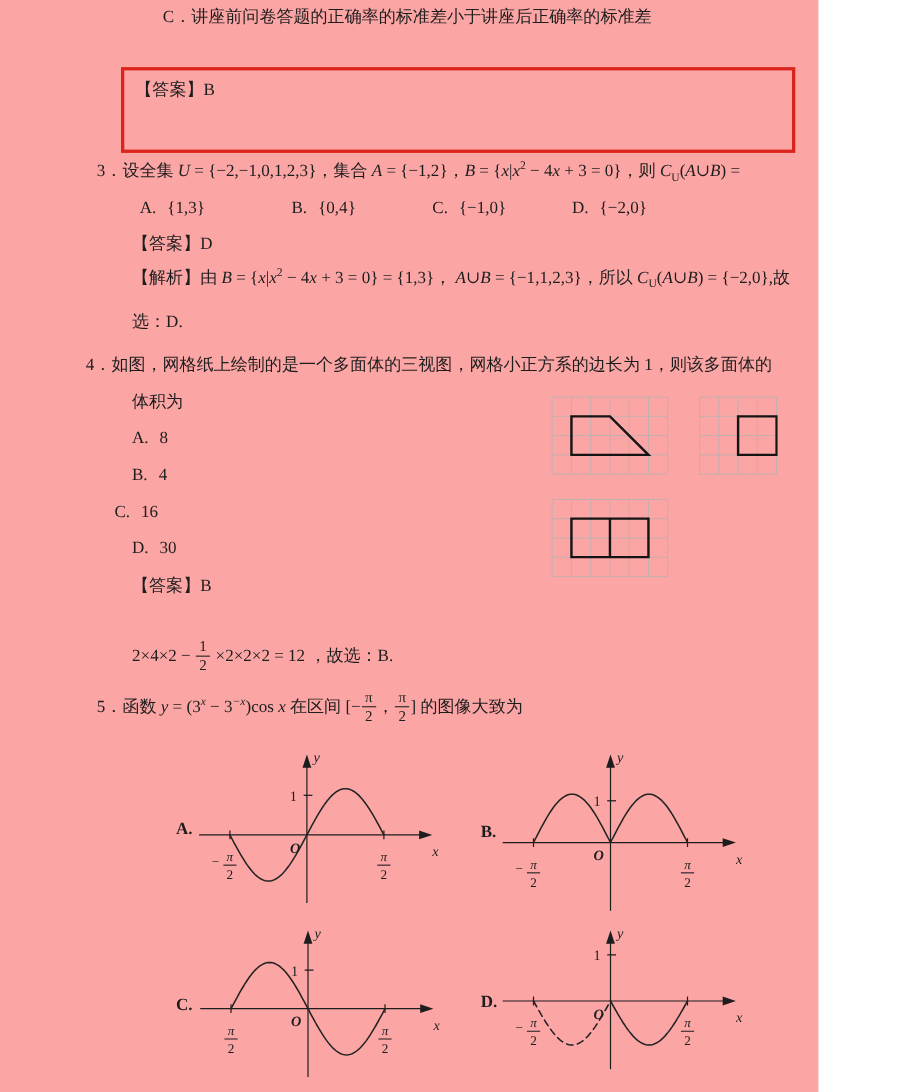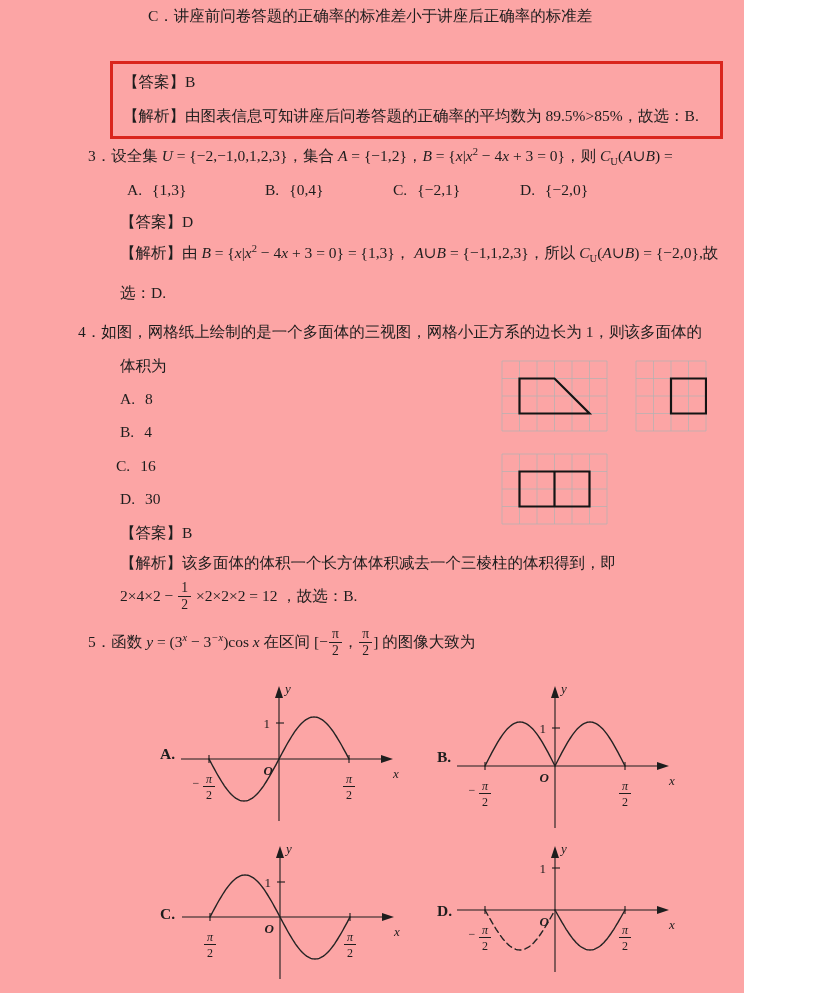--- a/index.html
+++ b/index.html
@@ -23,44 +23,42 @@
 </style>
 </head>
 <body>
 
 <div class="doc">
 
   <div class="abs" style="left:148px;top:6px">C．讲座前问卷答题的正确率的标准差小于讲座后正确率的标准差</div>
 
   <div class="answer-box" style="left: 110px; top: 61px; width: 607px; height: 72px; border-color: rgb(218, 37, 29);">
     <div class="abs" style="left:10px;top:8px">【答案】B</div>
-    <div class="abs" style="left:10px;top:42px">【解析】由图表信息可知讲座后问卷答题的正确率的平均数为 89.5%&gt;85%，故选：B.</div>
   </div>
 
   <div class="abs" style="left:88px;top:146px"><span>3．设全集 </span><span class="i">U</span><span> = {−2,−1,0,1,2,3}，集合 </span><span class="i">A</span><span> = {−1,2}，</span><span class="i">B</span><span> = {</span><span class="i">x</span><span>|</span><span class="i">x</span><span class="sup">2</span><span> − 4</span><span class="i">x</span><span> + 3 = 0}，则 </span><span class="i">C</span><span class="sub">U</span><span>(</span><span class="i">A</span><span>∪</span><span class="i">B</span><span>) =</span></div>
   <div>
     <span class="abs" style="left:127px;top:180px"><span class="optkey">A.</span><span>{1,3}</span></span>
     <span class="abs" style="left:265px;top:180px"><span class="optkey">B.</span><span>{0,4}</span></span>
-    <span class="abs" style="left:393px;top:180px"><span class="optkey">C.</span><span>{−2,1}</span></span>
+    <span class="abs" style="left:393px;top:180px"><span class="optkey">C.</span><span>{−1,0}</span></span>
     <span class="abs" style="left:520px;top:180px"><span class="optkey">D.</span><span>{−2,0}</span></span>
   </div>
   <div class="abs" style="left:120px;top:212px">【答案】D</div>
   <div class="abs" style="left:120px;top:243px"><span>【解析】由 </span><span class="i">B</span><span> = {</span><span class="i">x</span><span>|</span><span class="i">x</span><span class="sup">2</span><span> − 4</span><span class="i">x</span><span> + 3 = 0} = {1,3}， </span><span class="i">A</span><span>∪</span><span class="i">B</span><span> = {−1,1,2,3}，所以 </span><span class="i">C</span><span class="sub">U</span><span>(</span><span class="i">A</span><span>∪</span><span class="i">B</span><span>) = {−2,0},故</span></div>
   <div class="abs" style="left:120px;top:283px">选：D.</div>
 
   <div class="abs" style="left:78px;top:322px">4．如图，网格纸上绘制的是一个多面体的三视图，网格小正方系的边长为 1，则该多面体的</div>
   <div class="abs" style="left:120px;top:356px">体积为</div>
   <div>
     <span class="abs" style="left:120px;top:389px"><span class="optkey">A.</span><span>8</span></span>
     <span class="abs" style="left:120px;top:422px"><span class="optkey">B.</span><span>4</span></span>
-    <span class="abs" style="left:116px;top:456px"><span class="optkey">C.</span><span>16</span></span>
+    <span class="abs" style="left:104px;top:456px"><span class="optkey">C.</span><span>16</span></span>
     <span class="abs" style="left:120px;top:489px"><span class="optkey">D.</span><span>30</span></span>
   </div>
   <div class="abs" style="left:120px;top:523px">【答案】B</div>
-  <div class="abs" style="left:120px;top:553px">【解析】该多面体的体积一个长方体体积减去一个三棱柱的体积得到，即</div>
   <div class="abs" style="left:120px;top:581px"><span>2×4×2 − </span><span class="frac"><span class="fn">1</span><span class="fd">2</span></span><span> ×2×2×2 = 12 ，故选：B.</span></div>
 
   <svg class="abs" style="left:501px;top:360px" width="107" height="72" viewBox="-1 -1 107 72">
       <line x1="0" y1="0" x2="0" y2="70" stroke="#b2b2b2" stroke-width="0.7"></line>
       <line x1="17.5" y1="0" x2="17.5" y2="70" stroke="#b2b2b2" stroke-width="0.7"></line>
       <line x1="35" y1="0" x2="35" y2="70" stroke="#b2b2b2" stroke-width="0.7"></line>
       <line x1="52.5" y1="0" x2="52.5" y2="70" stroke="#b2b2b2" stroke-width="0.7"></line>
       <line x1="70" y1="0" x2="70" y2="70" stroke="#b2b2b2" stroke-width="0.7"></line>
       <line x1="87.5" y1="0" x2="87.5" y2="70" stroke="#b2b2b2" stroke-width="0.7"></line>
       <line x1="105" y1="0" x2="105" y2="70" stroke="#b2b2b2" stroke-width="0.7"></line>

